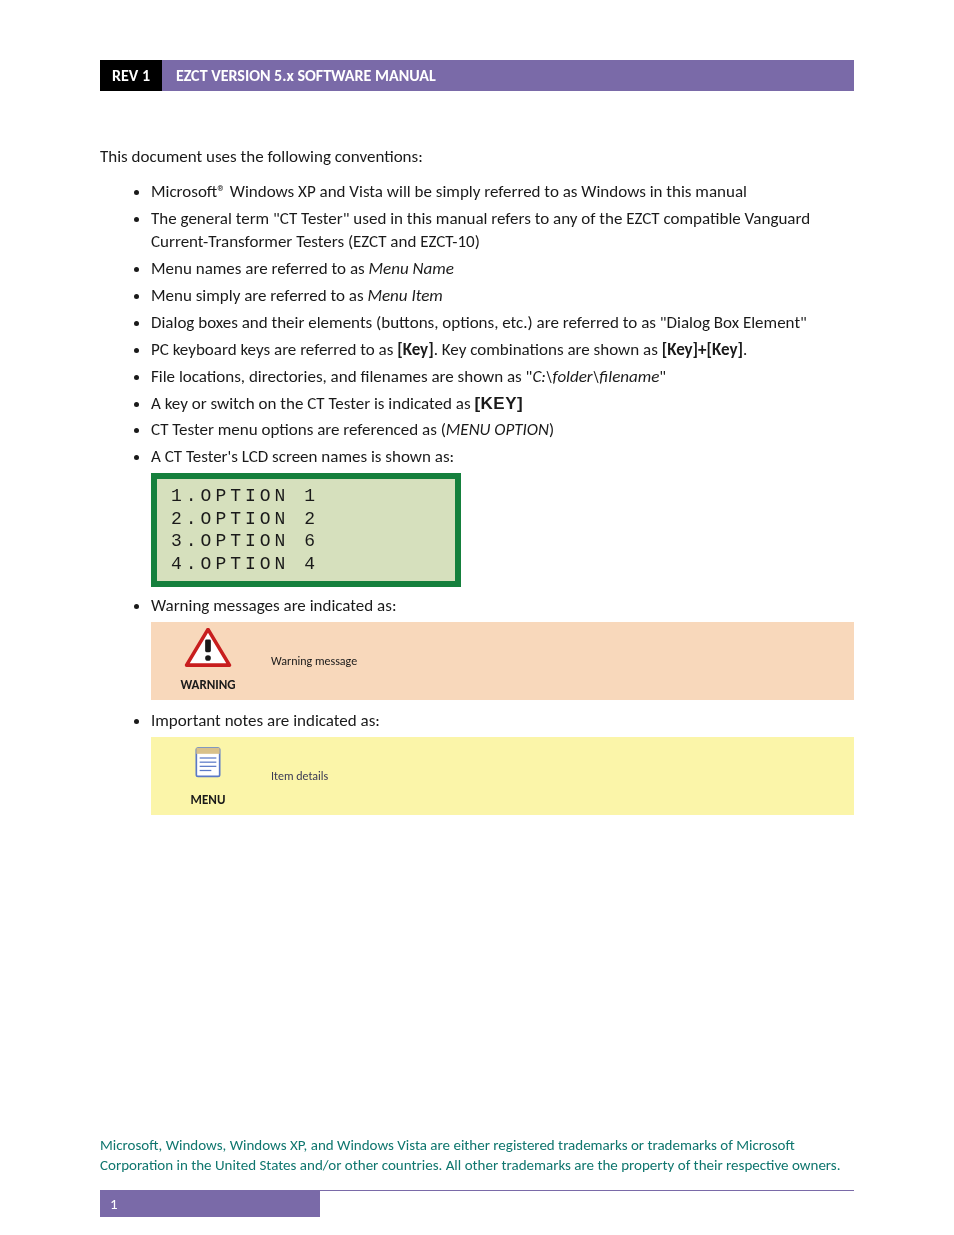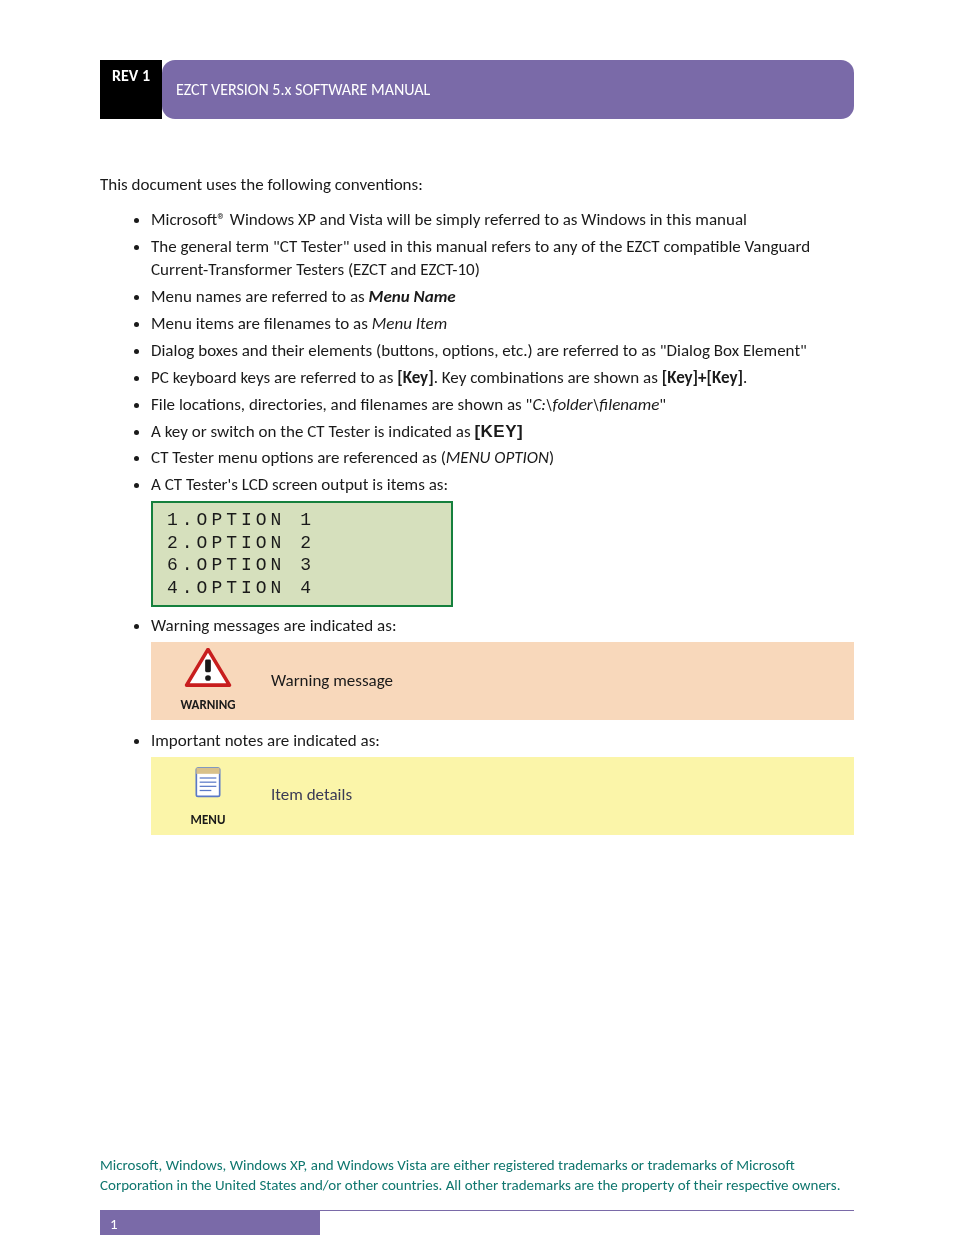--- a/index.html
+++ b/index.html
@@ -24,48 +24,47 @@
   .rev-box {
     background: #000000;
     color: #ffffff;
     font-weight: bold;
     padding: 6px 12px;
     font-size: 16px;
   }
   .title-box {
     background: #7a6aa8;
     color: #ffffff;
-    font-weight: normal;
-    padding: 20px 14px;
+    font-weight: bold;
+    padding: 6px 14px;
     font-size: 16px;
     flex: 1;
-    border-radius: 13px;
   }
   .intro {
     margin: 10px 0 14px 0;
   }
   ul.bullets {
     margin: 0 0 0 24px;
     padding: 0;
   }
   ul.bullets > li {
     margin: 2px 0 4px 27px;
     line-height: 1.35;
   }
   .bold { font-weight: bold; }
   .italic { font-style: italic; }
-  .bolditalic { font-weight: bold; font-style: italic; }
+  .bolditalic { font-weight: normal; font-style: italic; }
   .keycap {
     font-family: "Arial Black", Arial, sans-serif;
     font-weight: 900;
     letter-spacing: 0.5px;
   }
   .lcd-box {
     background: #d6e0bd;
-    border: 2px solid #15803d;
+    border: 6px solid #15803d;
     font-family: "Courier New", monospace;
     font-size: 18px;
     letter-spacing: 4px;
     padding: 6px 14px;
     margin: 4px 0 8px 0;
     width: 270px;
     line-height: 1.25;
   }
   .callout {
     display: flex;
@@ -85,21 +84,21 @@
     font-size: 12px;
     font-weight: bold;
   }
   .callout-icon-col .label {
     display: block;
     margin-top: 4px;
     font-size: 13px;
   }
   .callout-body {
     padding-left: 24px;
-    font-size: 17px;
+    font-size: 12px;
     text-align: center;
   }
   .note-body { color: #3a3a55; }
   .warn-svg { width: 48px; height: 40px; }
   .note-svg { width: 40px; height: 40px; }
   .trademark {
     font-size: 15px;
     line-height: 1.35;
     margin-top: 320px;
     color: #0f766e;
@@ -129,41 +128,41 @@
 
   <p class="intro">This document uses the following conventions:</p>
 
   <ul class="bullets">
     <li>Microsoft® Windows XP and Vista will be simply referred to as Windows in this manual</li>
     <li>The general term "CT Tester" used in this manual refers to any of the EZCT compatible Vanguard Current-Transformer Testers (EZCT and EZCT-10)</li>
     <li>
       <span>Menu names are referred to as </span><span class="bolditalic">Menu Name</span>
     </li>
     <li>
-      <span>Menu items are filenames to as </span><span class="italic">Menu Item</span>
+      <span>Menu simply are referred to as </span><span class="italic">Menu Item</span>
     </li>
     <li>Dialog boxes and their elements (buttons, options, etc.) are referred to as "Dialog Box Element"</li>
     <li>
       <span>PC keyboard keys are referred to as </span><span class="bold">[Key]</span><span>. Key combinations are shown as </span><span class="bold">[Key]+[Key]</span><span>.</span>
     </li>
     <li>
       <span>File locations, directories, and filenames are shown as "</span><span class="italic">C:\folder\filename</span><span>"</span>
     </li>
     <li>
       <span>A key or switch on the CT Tester is indicated as </span><span class="keycap">[KEY]</span>
     </li>
     <li>
       <span>CT Tester menu options are referenced as (</span><span class="italic">MENU OPTION</span><span>)</span>
     </li>
     <li>
-      <span>A CT Tester's LCD screen output is items as:</span>
+      <span>A CT Tester's LCD screen names is shown as:</span>
       <div class="lcd-box">
         <div>1.OPTION 1</div>
         <div>2.OPTION 2</div>
-        <div>6.OPTION 3</div>
+        <div>3.OPTION 6</div>
         <div>4.OPTION 4</div>
       </div>
     </li>
     <li>
       <span>Warning messages are indicated as:</span>
       <div class="callout callout-warning">
         <div class="callout-icon-col">
           <svg class="warn-svg" viewBox="0 0 64 56">
             <polygon points="32,2 62,52 2,52" fill="#ffffff" stroke="#c81e1e" stroke-width="5" stroke-linejoin="round"></polygon>
             <rect x="28" y="16" width="8" height="18" rx="2" fill="#1a1a1a"></rect>

